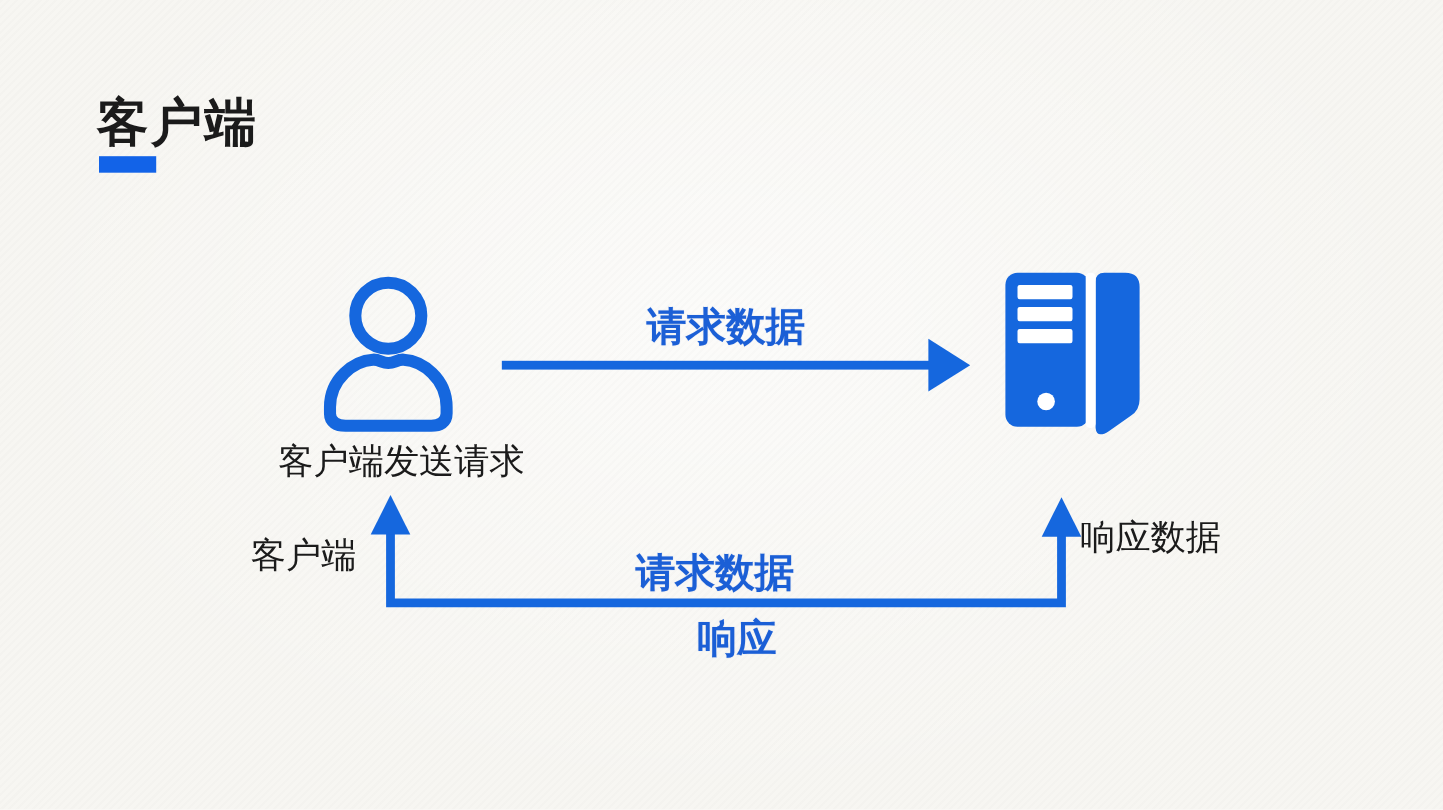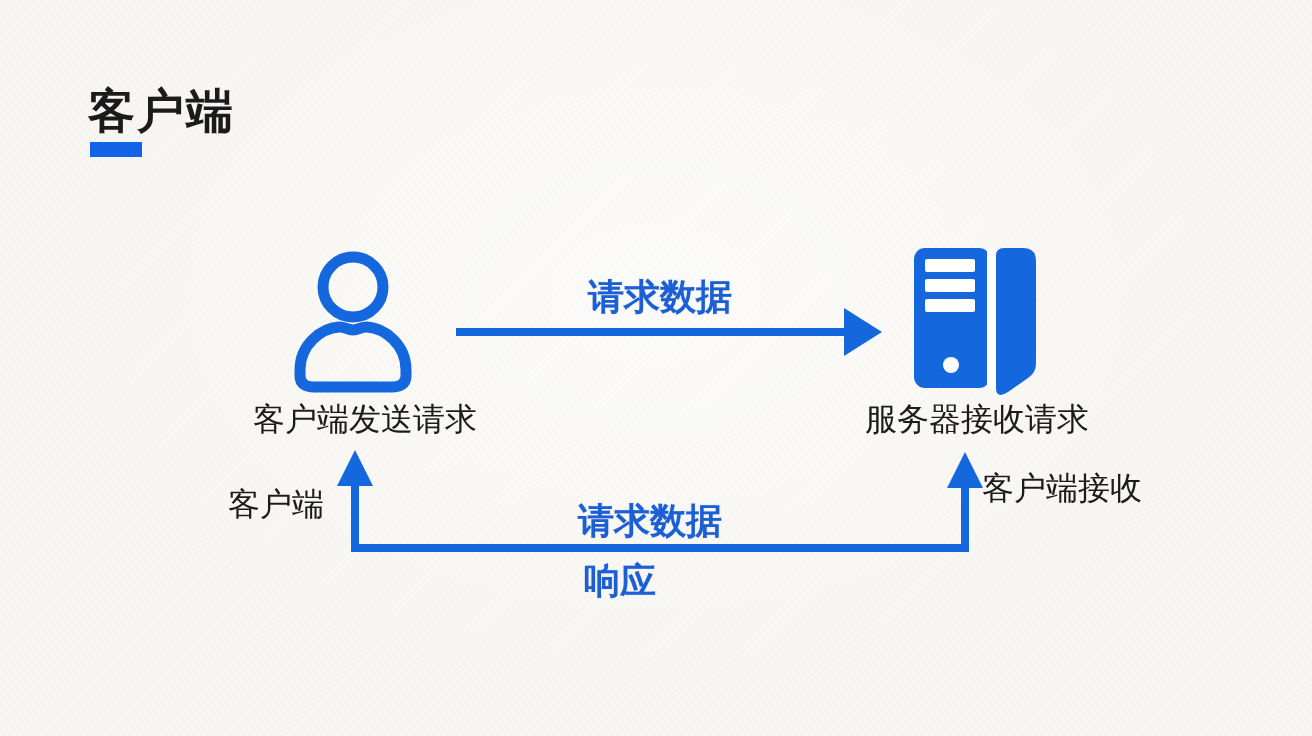--- a/index.html
+++ b/index.html
@@ -97,36 +97,35 @@
 
       <rect x="75" y="2" width="9" height="141" rx="4" class="white-fill"></rect>
 
       <rect x="13" y="13" width="50" height="13" rx="2" class="white-fill"></rect>
       <rect x="13" y="33" width="50" height="13" rx="2" class="white-fill"></rect>
       <rect x="13" y="53" width="50" height="13" rx="2" class="white-fill"></rect>
 
       <circle cx="39" cy="119" r="8" class="white-fill"></circle>
     </svg>
   </div>
-  <div class="abs caption-dark" style="left:852px; top:401px; width:250px;">服务器接收请求</div>
 
   <div class="abs label-accent" style="left:528px; top:277px; width:264px;">请求数据</div>
   <div class="abs icon-box" style="left:456px; top:306px;">
     <svg width="428" height="52" viewBox="0 0 428 52" aria-hidden="true">
       <rect x="0" y="22" width="394" height="8" class="accent-fill"></rect>
       <polygon points="388,2 426,26 388,50" class="accent-fill"></polygon>
     </svg>
   </div>
 
   <div class="abs icon-box" style="left:328px; top:446px;">
     <svg width="670" height="118" viewBox="0 0 670 118" aria-hidden="true">
       <path d="M27 32 L27 102 L637 102 L637 36" fill="none" class="accent-stroke" stroke-width="8"></path>
       <polygon points="9,40 27,4 45,40" class="accent-fill"></polygon>
       <polygon points="619,42 637,6 655,42" class="accent-fill"></polygon>
     </svg>
   </div>
 
   <div class="abs label-dark" style="left:228px; top:487px;">客户端</div>
-  <div class="abs label-dark" style="left:982px; top:471px;">客户端接收</div>
+  <div class="abs label-dark" style="left:982px; top:471px;">响应数据</div>
   <div class="abs label-accent" style="left:518px; top:501px; width:264px;">请求数据</div>
-  <div class="abs label-accent" style="left:488px; top:561px; width:264px;">响应</div>
+  <div class="abs label-accent" style="left:538px; top:561px; width:264px;">响应</div>
 
 </div>
 
 </body></html>

